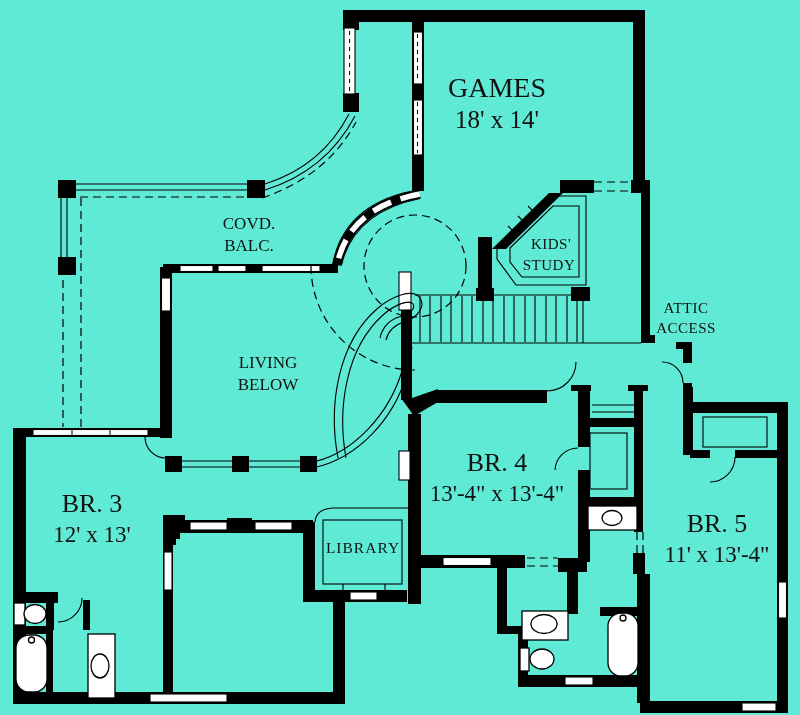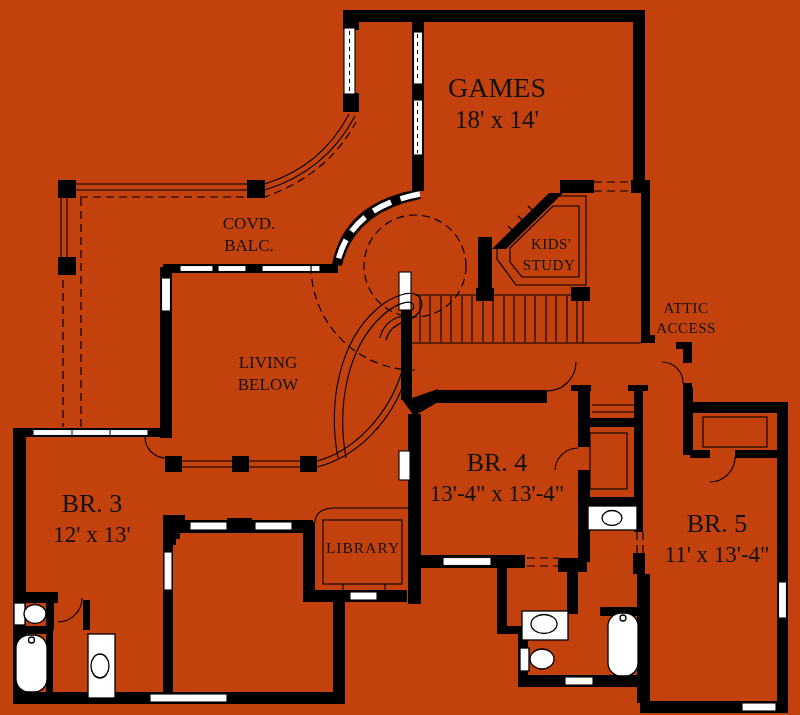--- a/index.html
+++ b/index.html
@@ -1,16 +1,16 @@
 <!DOCTYPE html>
 <html><head>
 <meta charset="utf-8">
 <style>
   html,body{margin:0;padding:0;background:#fff;}
-  .page{position:relative;width:800px;height:715px;background:#c2410c;overflow:hidden;}
+  .page{position:relative;width:800px;height:715px;background:#5eead4;overflow:hidden;}
   svg{display:block;}
   .wall{fill:#000;stroke:none;}
   .thin1{fill:none;stroke:#000;stroke-width:1.1;}
   .win{fill:#fff;stroke:#000;stroke-width:1.1;}
   .dash{fill:none;stroke:#000;stroke-width:1.2;stroke-dasharray:8 5;}
   .dashf{fill:none;stroke:#000;stroke-width:1;stroke-dasharray:4 4;}
   .fix{fill:#fff;stroke:#000;stroke-width:1.3;}
   .lbl{font-family:"Liberation Serif","DejaVu Serif",serif;fill:#111;text-anchor:middle;}
   .t28{font-size:28px;}
   .t23{font-size:23px;}

